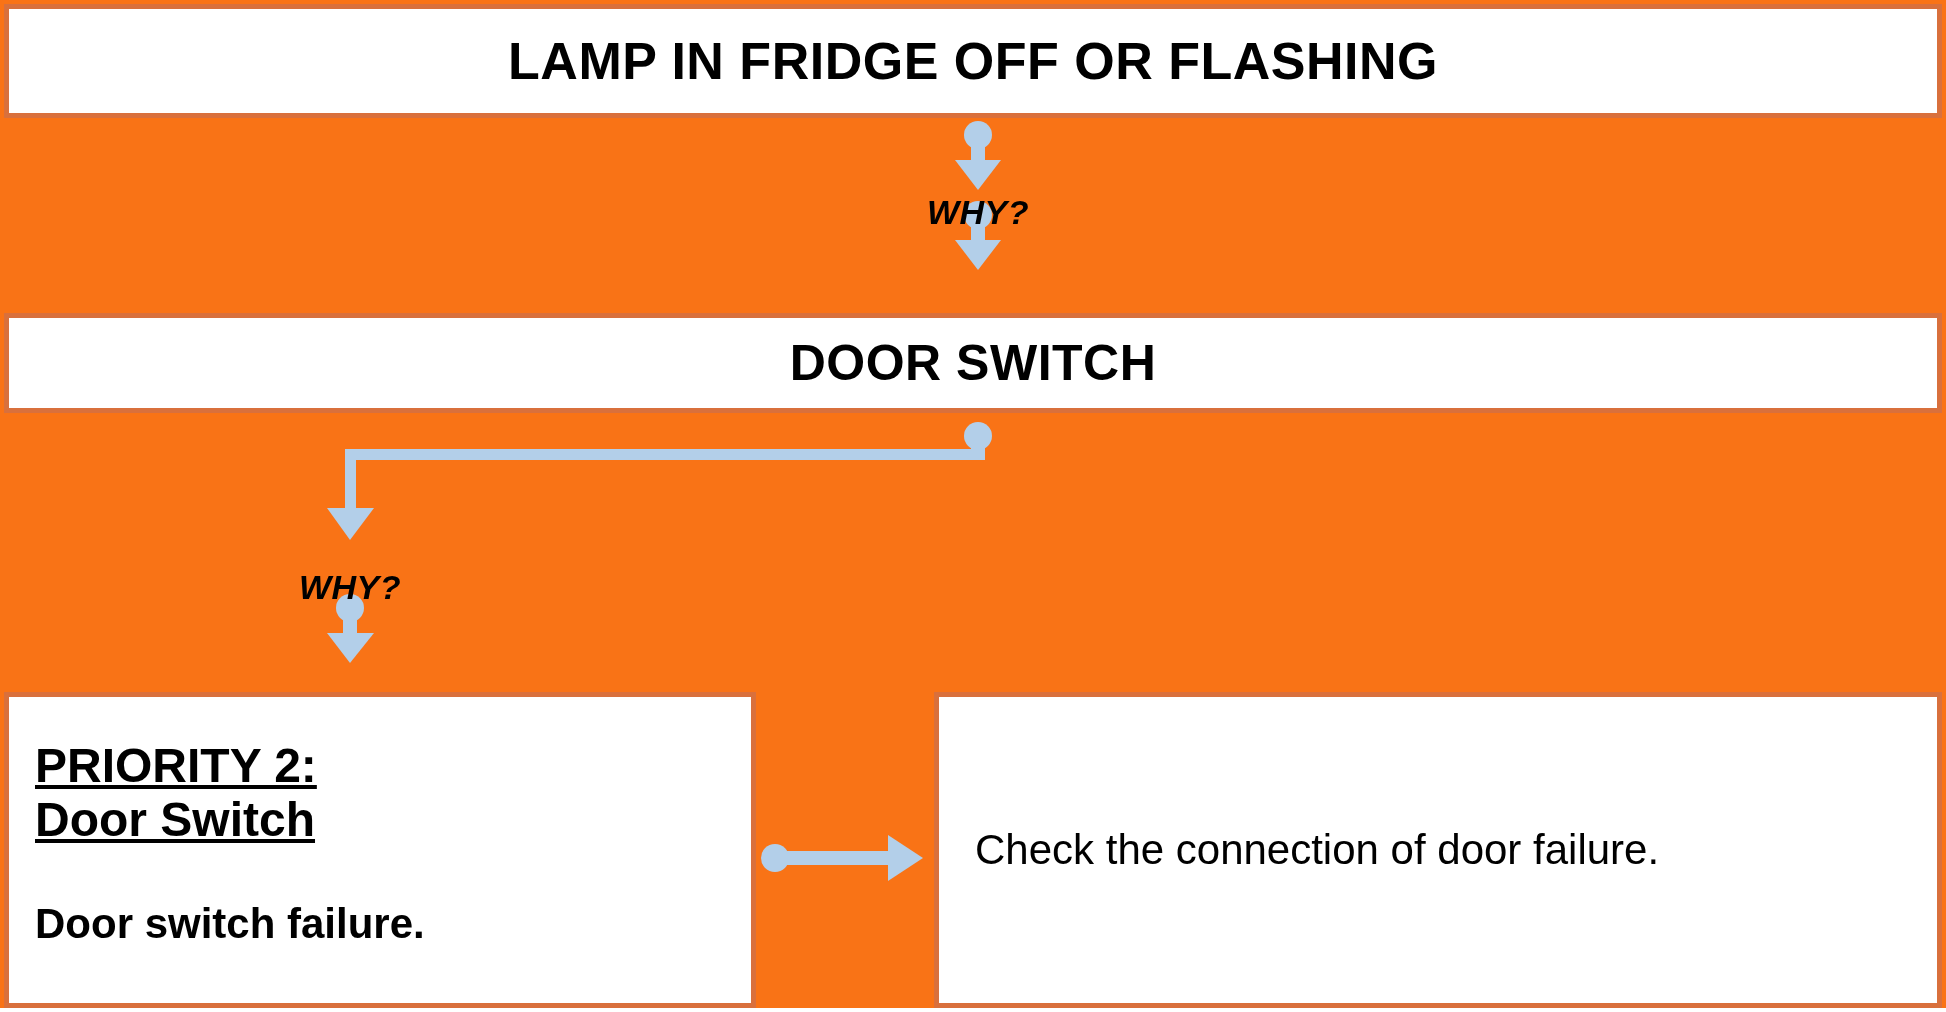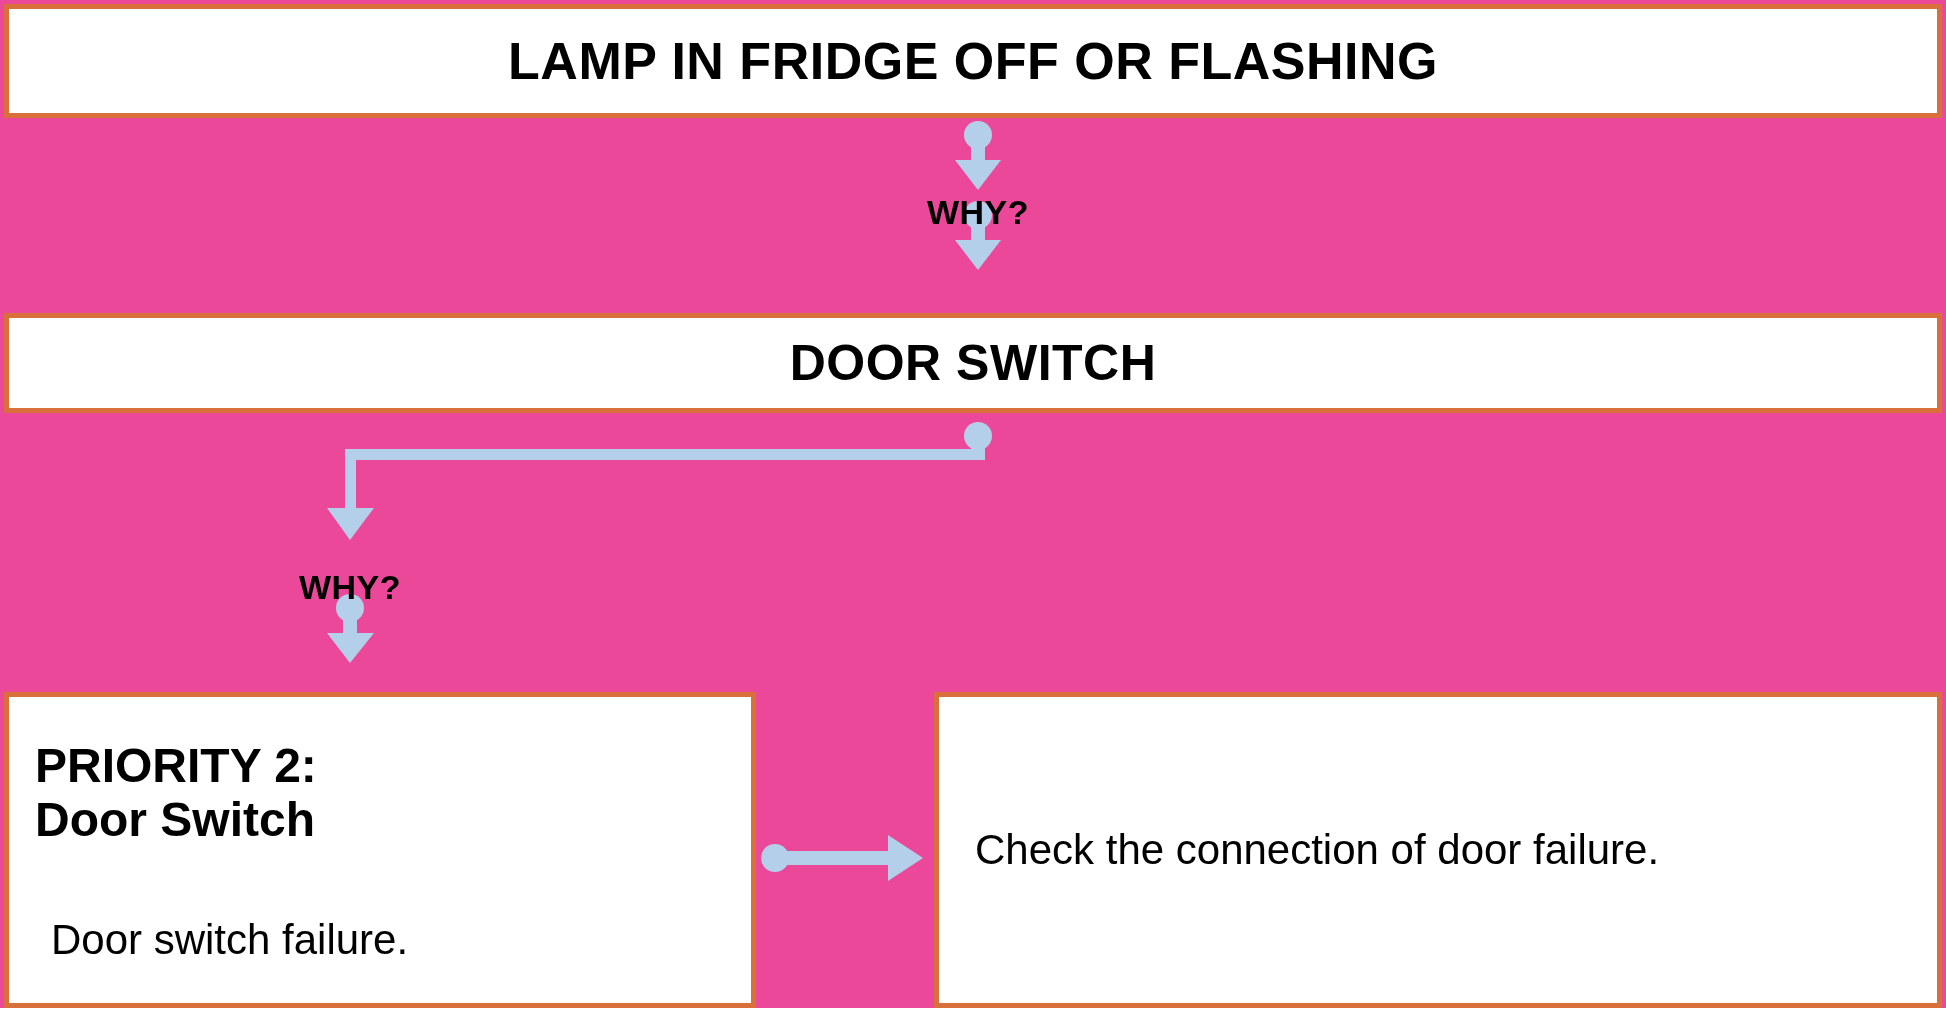--- a/index.html
+++ b/index.html
@@ -9,21 +9,21 @@
     background: #ffffff;
   }
   body {
     font-family: "Liberation Sans", sans-serif;
     -webkit-font-smoothing: antialiased;
   }
   #canvas {
     position: relative;
     width: 1946px;
     height: 1008px;
-    background: #ec4899;
+    background: #f97316;
     overflow: hidden;
   }
 
   
   .node-box {
     position: absolute;
     box-sizing: border-box;
     border: 5px solid #d9703c;
     background: #ffffff;
   }
@@ -58,27 +58,28 @@
     right: 20px;
     top: 42px;
   }
   .card-heading {
     font-weight: bold;
     font-size: 48px;
     line-height: 1.12;
     color: #000000;
     margin: 0;
     white-space: pre-line;
+    text-decoration: underline;
   }
   .card-desc {
-    font-weight: normal;
+    font-weight: bold;
     font-size: 42px;
     line-height: 1.2;
     color: #000000;
-    margin: 16px;
+    margin: 0;
     padding-top: 52px;
   }
 
   
   .action-body {
     position: absolute;
     left: 36px;
     right: 24px;
     top: 50%;
     transform: translateY(-50%);
@@ -89,20 +90,21 @@
   }
 
   
   .why-label {
     position: absolute;
     font-weight: bold;
     font-size: 34px;
     letter-spacing: 0.5px;
     color: #000000;
     white-space: nowrap;
+    font-style: italic;
   }
 
   
   #connectors {
     position: absolute;
     left: 0;
     top: 0;
     width: 1946px;
     height: 1012px;
     pointer-events: none;

